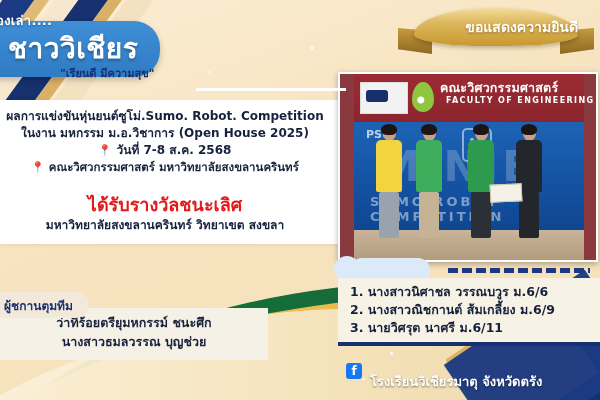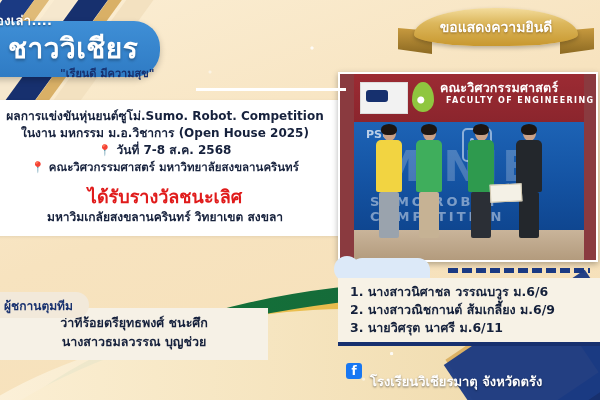--- a/index.html
+++ b/index.html
@@ -85,33 +85,33 @@
   
   .ribbon{position:absolute;right:6px;top:6px;z-index:10;width:196px;height:54px;}
   .ribbon-tail{position:absolute;top:22px;width:34px;height:26px;
     background:linear-gradient(180deg,#c79a3f,#8d6a22);}
   .rt-l{left:0;clip-path:polygon(0 0,100% 12%,100% 100%,0 82%);}
   .rt-r{right:0;clip-path:polygon(0 12%,100% 0,100% 82%,0 100%);}
   .ribbon-band{position:absolute;left:16px;top:2px;width:164px;height:38px;
     background:linear-gradient(180deg,#f3dc9c 0%,#dcb75c 40%,#c8982f 100%);
     border-radius:50% 50% 46% 46%/72% 72% 30% 30%;
     box-shadow:0 2px 4px rgba(0,0,0,.25);
-    display:flex;align-items:center;justify-content:center;}
+    display:flex;align-items:center;justify-content:flex-end;}
   .ribbon-band span{color:#ffffff;font-size:14px;font-weight:bold;
     text-shadow:0 1px 2px rgba(120,80,10,.75);white-space:nowrap;}
 
   
   .card{position:absolute;left:-10px;top:100px;width:330px;
     background:#ffffff;padding:8px 10px 10px 10px;z-index:7;
     box-shadow:0 1px 3px rgba(0,0,0,.08);}
   .card .line{color:#16213c;font-size:12px;font-weight:bold;text-align:center;
     line-height:1.42;white-space:nowrap;}
   .card .line.sm{font-size:11.5px;}
   .card .win{color:#e01b1b;font-size:18px;font-weight:bold;text-align:center;
-    line-height:1.4;margin-top:8px;}
+    line-height:1.4;margin-top:16px;}
   .pin{color:#e23b3b;font-size:11px;}
 
   
   .coach-wrap{position:absolute;left:0;top:292px;z-index:7;width:262px;}
   .coach-pill{position:absolute;left:-14px;top:0;
     background:#f2e9da;border-radius:0 14px 14px 0;padding:3px 16px 3px 18px;}
   .coach-pill span{color:#17306e;font-size:12px;font-weight:bold;white-space:nowrap;}
   .coach-card{position:absolute;left:0;top:16px;width:248px;background:#f6f1e6;
     padding:6px 10px 8px 10px;}
   .coach-card div{color:#16213c;font-size:12.5px;font-weight:bold;
@@ -237,26 +237,26 @@
     <div class="line">ในงาน มหกรรม ม.อ.วิชาการ (Open House 2025)</div>
     <div class="line">
       <span class="pin">📍</span>
       <span>วันที่ 7-8 ส.ค. 2568</span>
     </div>
     <div class="line sm">
       <span class="pin">📍</span>
       <span>คณะวิศวกรรมศาสตร์ มหาวิทยาลัยสงขลานครินทร์</span>
     </div>
     <div class="win">ได้รับรางวัลชนะเลิศ</div>
-    <div class="line">มหาวิมเกลัยสงขลานครินทร์ วิทยาเขต สงขลา</div>
+    <div class="line">มหาวิทยาลัยสงขลานครินทร์ วิทยาเขต สงขลา</div>
   </div>
 
   <div class="coach-wrap">
     <div class="coach-card">
-      <div>ว่าที่ร้อยตรียุทธพงศ์ ชนะศึก</div>
+      <div>ว่าที่ร้อยตรียุมหกรรม์ ชนะศึก</div>
       <div>นางสาวธมลวรรณ บุญช่วย</div>
     </div>
     <div class="coach-pill">
       <span>ผู้ชกานตุมทีม</span>
     </div>
   </div>
 
   <div class="photo">
     <div class="ph-wallL"></div>
     <div class="ph-wallR"></div>

